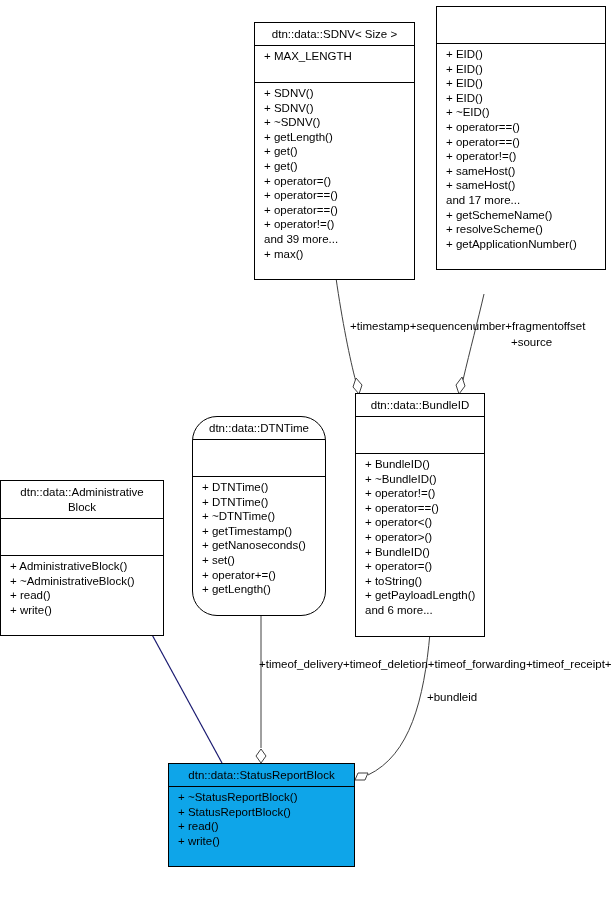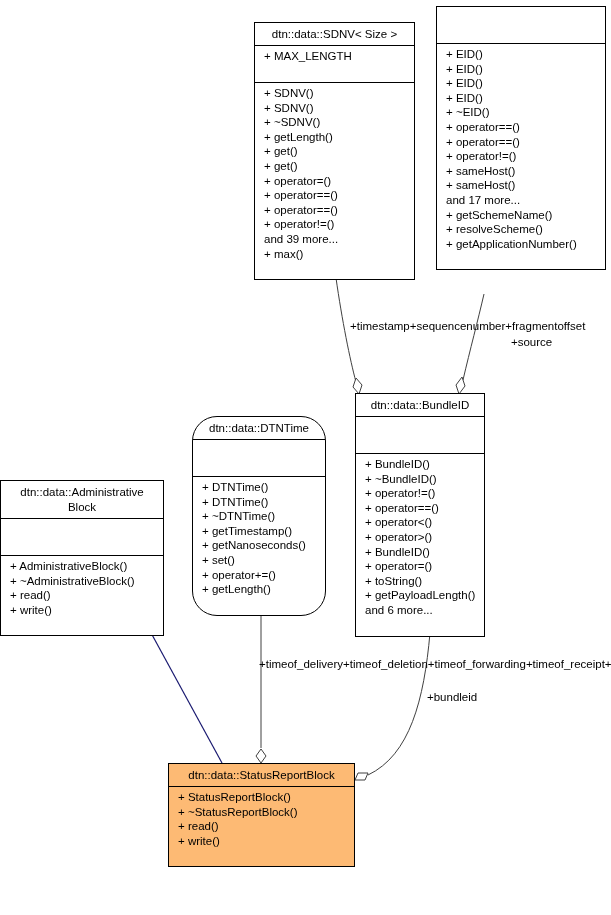--- a/index.html
+++ b/index.html
@@ -1,19 +1,19 @@
 <!DOCTYPE html>
 <html><head>
 <meta charset="utf-8">
 <style>
   html, body { margin:0; padding:0; background:#ffffff; }
   body { width:611px; height:915px; position:relative; overflow:hidden;
          font-family:"Liberation Sans", sans-serif; font-size:11.5px; color:#000; }
   .cls { position:absolute; border:1px solid #000; background:#fff; box-sizing:border-box; }
-  .cls.hl { background:#fdba74; }
+  .cls.hl { background:#0ea5e9; }
   .cls .hdr { text-align:center; padding:4px 4px 3px 4px; line-height:15px; border-bottom:1px solid #000; }
   .cls .sec { padding:3px 0 18px 9px; line-height:14.6px; border-bottom:1px solid #000; min-height:15px; }
   .cls .sec:last-child { border-bottom:none; }
   .cls .ln { white-space:nowrap; display:block; }
   svg.edges { position:absolute; left:0; top:0; }
   .lbl { position:absolute; text-align:right; line-height:15.5px; white-space:nowrap; }
 </style>
 </head>
 <body>
 
@@ -119,22 +119,22 @@
       <span class="ln">+ operator=()</span>
       <span class="ln">+ toString()</span>
       <span class="ln">+ getPayloadLength()</span>
       <span class="ln">and 6 more...</span>
     </div>
 </div>
 
 <div class="cls hl" style="left:168px; top:763px; width:187px;">
   <div class="hdr">dtn::data::StatusReportBlock</div>
   <div class="sec" id="srb-methods">
+      <span class="ln">+ ~StatusReportBlock()</span>
       <span class="ln">+ StatusReportBlock()</span>
-      <span class="ln">+ ~StatusReportBlock()</span>
       <span class="ln">+ read()</span>
       <span class="ln">+ write()</span>
     </div>
 </div>
 
 <div class="lbl" id="lbl-sdnv" style="left:350px; top:319px;"><span class="ln">+timestamp</span><span class="ln">+sequencenumber</span><span class="ln">+fragmentoffset</span></div>
 <div class="lbl" id="lbl-eid" style="left:480px; top:335px;margin-left:31px;"><span class="ln">+source</span></div>
 <div class="lbl" id="lbl-dtn" style="left:259px; top:657px;"><span class="ln">+timeof_delivery</span><span class="ln">+timeof_deletion</span><span class="ln">+timeof_forwarding</span><span class="ln">+timeof_receipt</span><span class="ln">+timeof_custodyaccept</span></div>
 <div class="lbl" id="lbl-bid" style="left:427px; top:690px;"><span class="ln">+bundleid</span></div>
 

